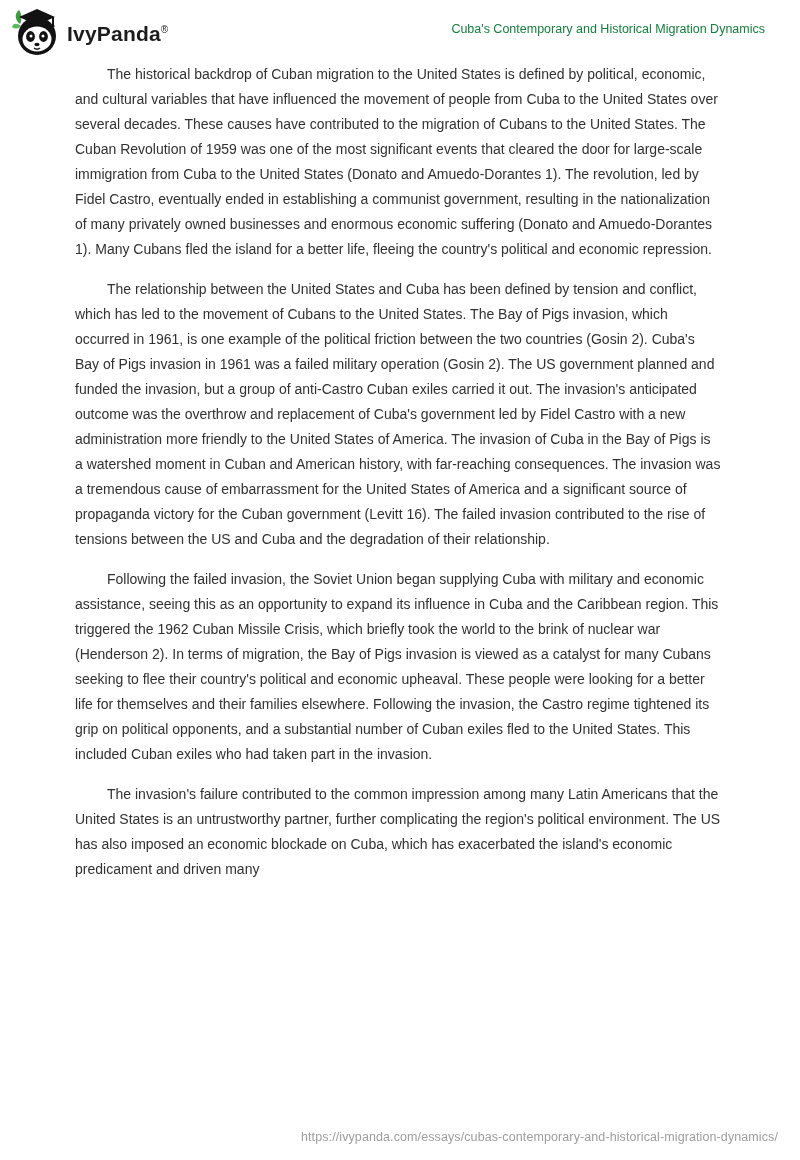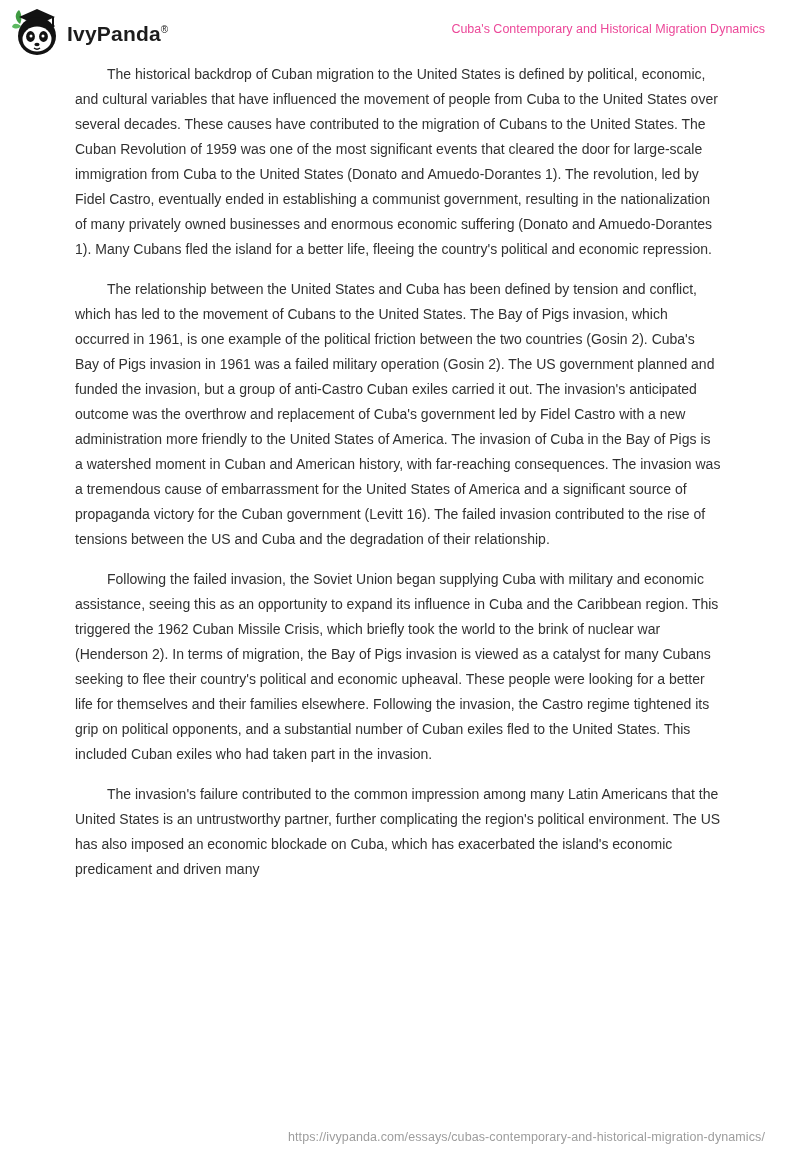--- a/index.html
+++ b/index.html
@@ -37,21 +37,21 @@
     letter-spacing: 0.2px;
   }
   .brand-mark {
     font-size: 10px;
     color: #1c1c1c;
     vertical-align: super;
     font-weight: normal;
   }
   .doc-title {
     font-size: 12.5px;
-    color: #ec4899;
+    color: #15803d;
     padding-top: 14px;
   }
 
   
   .content {
     padding: 0 78px 0 75px;
   }
   .article-heading {
     font-size: 30px;
     font-weight: bold;
@@ -64,21 +64,21 @@
     line-height: 25px;
     color: #313131;
     text-indent: 32px;
     margin-bottom: 15px;
     text-align: left;
   }
 
   
   .footer-url {
     position: absolute;
-    right: 35px;
+    right: 22px;
     bottom: 16px;
     font-size: 12.5px;
     color: #9d9d9d;
     letter-spacing: 0.1px;
   }
 </style>
 </head>
 <body>
 
 <div class="page">

